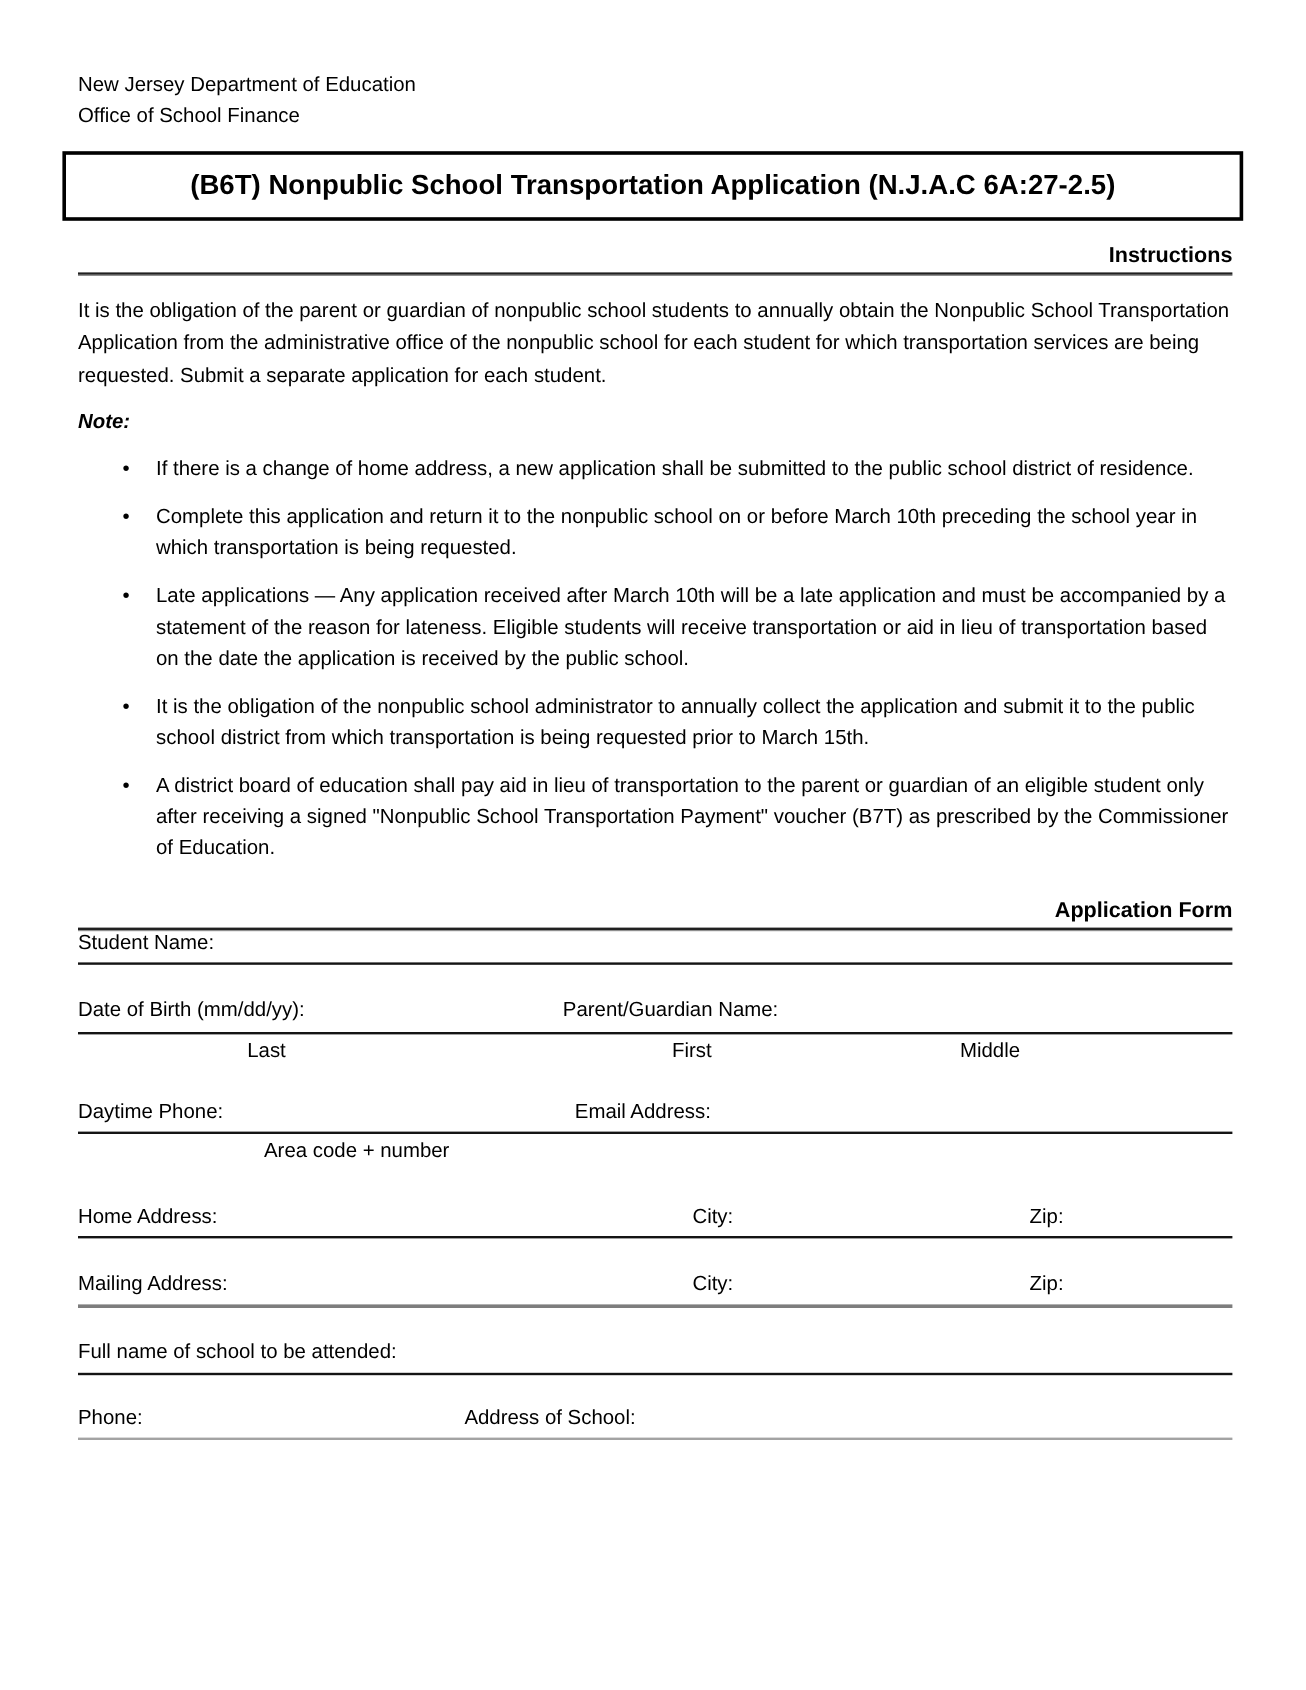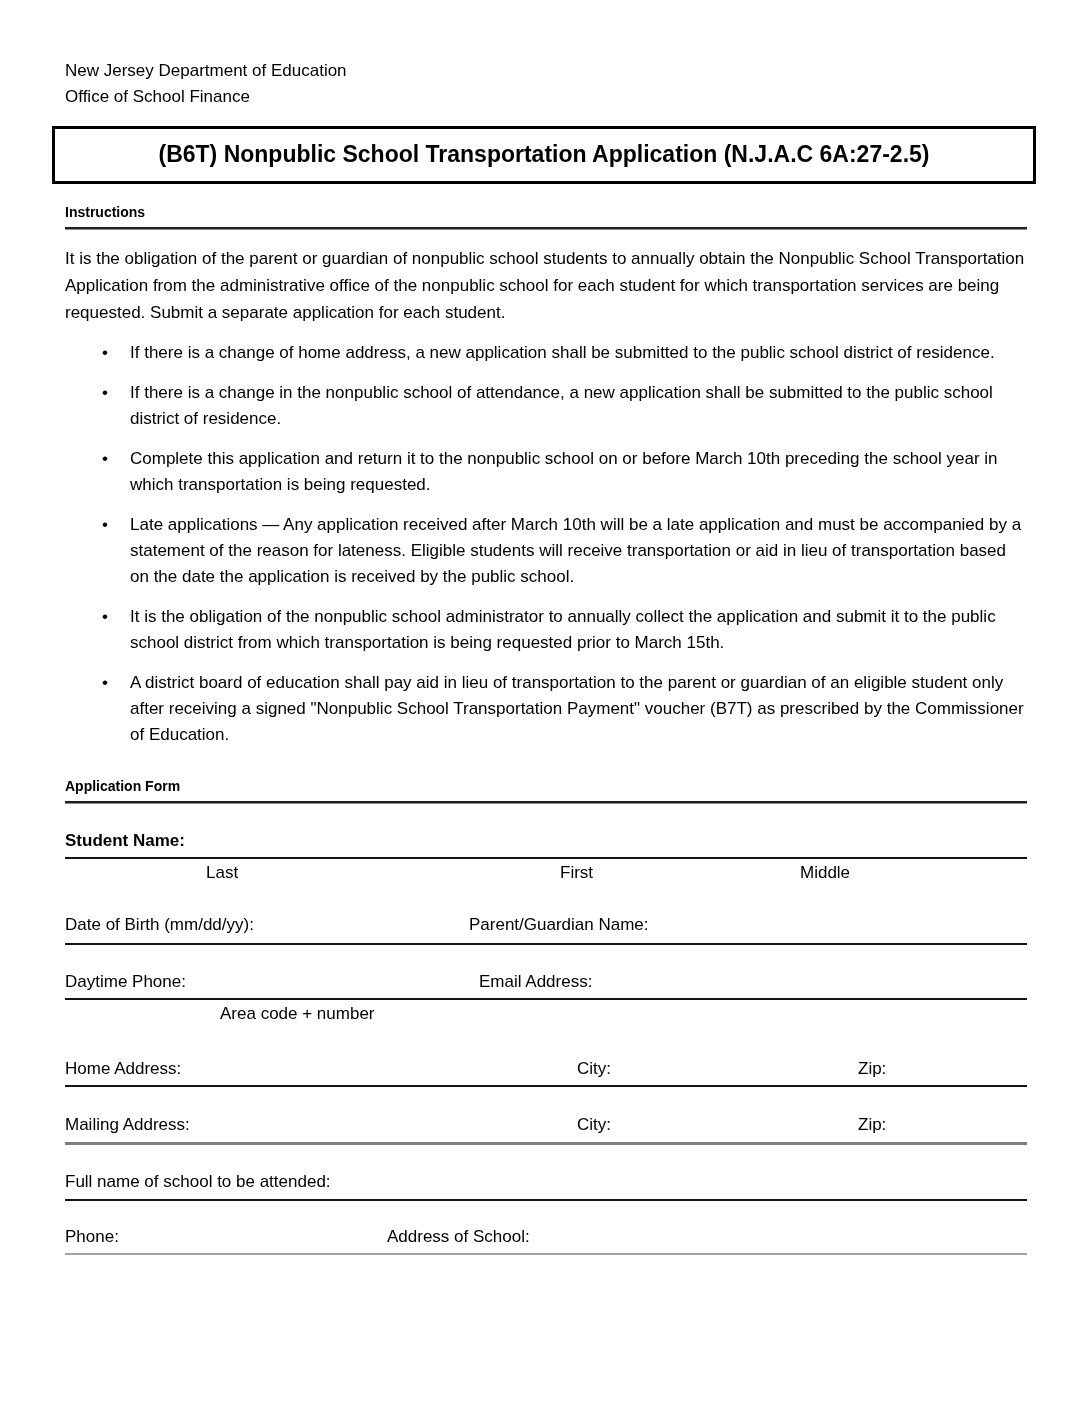--- a/index.html
+++ b/index.html
@@ -26,22 +26,23 @@
     border: 3px solid #000000;
     padding: 12px 8px 13px 8px;
     text-align: center;
     font-weight: bold;
     font-size: 23px;
   }
 
   .section-heading {
     margin-top: 16px;
     font-weight: bold;
-    font-size: 14px;
+    font-size: 18px;
     line-height: 24px;
+    text-align: right;
   }
   .section-rule {
     height: 2px;
     border-top: 2px solid #202020;
     border-bottom: 1px solid #8f8f8f;
     margin-top: 3px;
   }
 
   .intro {
     margin-top: 15px;
@@ -93,46 +94,46 @@
 
   <div class="title-box">
     <span>(B6T) Nonpublic School Transportation Application (N.J.A.C 6A:27-2.5)</span>
   </div>
 
   <div class="section-heading">Instructions</div>
   <div class="section-rule"></div>
 
   <div class="intro">It is the obligation of the parent or guardian of nonpublic school students to annually obtain the Nonpublic School Transportation Application from the administrative office of the nonpublic school for each student for which transportation services are being requested. Submit a separate application for each student.</div>
 
+  <div class="note-label">Note:</div>
 
   <ul class="notes">
     <li>If there is a change of home address, a new application shall be submitted to the public school district of residence.</li>
-    <li>If there is a change in the nonpublic school of attendance, a new application shall be submitted to the public school district of residence.</li>
     <li>Complete this application and return it to the nonpublic school on or before March 10th preceding the school year in which transportation is being requested.</li>
     <li>Late applications — Any application received after March 10th will be a late application and must be accompanied by a statement of the reason for lateness. Eligible students will receive transportation or aid in lieu of transportation based on the date the application is received by the public school.</li>
     <li>It is the obligation of the nonpublic school administrator to annually collect the application and submit it to the public school district from which transportation is being requested prior to March 15th.</li>
     <li>A district board of education shall pay aid in lieu of transportation to the parent or guardian of an eligible student only after receiving a signed "Nonpublic School Transportation Payment" voucher (B7T) as prescribed by the Commissioner of Education.</li>
   </ul>
 
   <div class="section-heading form-heading">Application Form</div>
   <div class="section-rule"></div>
 
 
-  <div class="frow line-thin" style="margin-top:27px; height:28px;font-weight:bold;">
+  <div class="frow line-thin" style="height:28px;">
     <span class="flabel" style="left:0">Student Name:</span>
   </div>
+  <div class="frow line-thin" style="margin-top:28px; height:30px;">
+    <span class="flabel" style="left:0">Date of Birth (mm/dd/yy):</span>
+    <span class="flabel" style="left:404px">Parent/Guardian Name:</span>
+  </div>
+
   <div class="frow" style="height:24px; margin-top:4px;">
     <span class="sublabel" style="left:141px">Last</span>
     <span class="sublabel" style="left:495px">First</span>
     <span class="sublabel" style="left:735px">Middle</span>
-  </div>
-
-  <div class="frow line-thin" style="margin-top:28px; height:30px;">
-    <span class="flabel" style="left:0">Date of Birth (mm/dd/yy):</span>
-    <span class="flabel" style="left:404px">Parent/Guardian Name:</span>
   </div>
 
   <div class="frow line-thin" style="margin-top:27px; height:28px;">
     <span class="flabel" style="left:0">Daytime Phone:</span>
     <span class="flabel" style="left:414px">Email Address:</span>
   </div>
   <div class="frow" style="height:22px; margin-top:4px;">
     <span class="sublabel" style="left:155px">Area code + number</span>
   </div>
 

